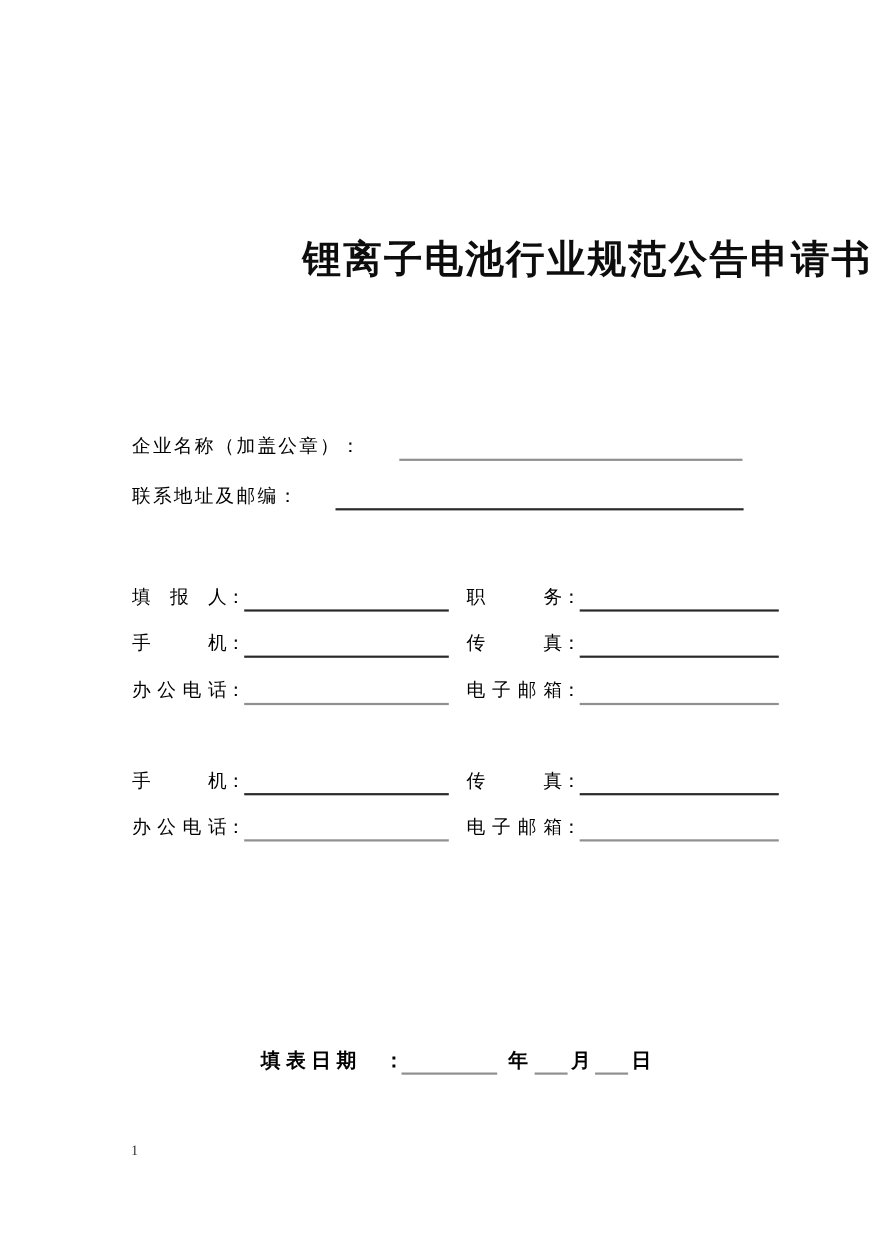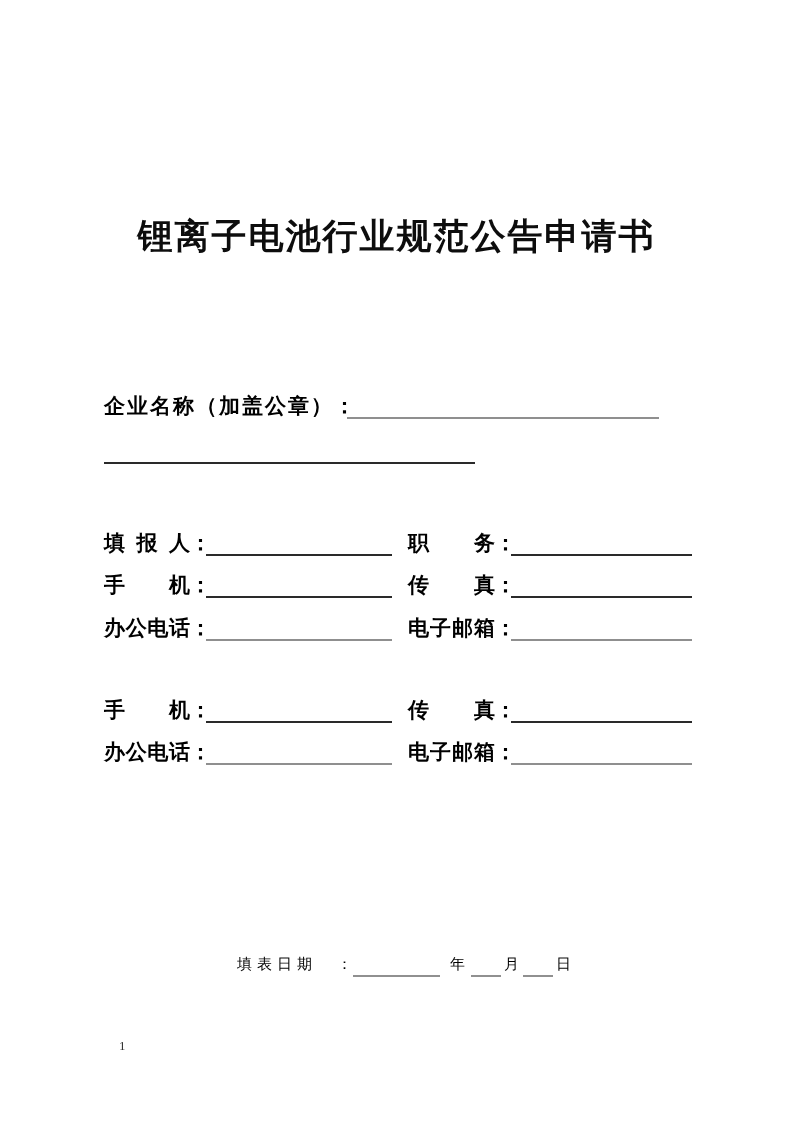--- a/index.html
+++ b/index.html
@@ -11,34 +11,34 @@
     font-family: "Liberation Sans", sans-serif;
     color: #000000;
     overflow: hidden;
   }
   .title {
     position: absolute;
     top: 213px;
     left: 0;
     width: 100%;
     margin: 0;
-    text-align: center;
+    text-align: right;
     font-size: 35px;
     line-height: 46px;
     font-weight: 700;
     letter-spacing: 2px;
     color: #0d0d0d;
   }
   .row {
     position: absolute;
-    left: 104px;
+    left: 120px;
     height: 26px;
     line-height: 26px;
-    font-size: 21px;
-    font-weight: 700;
+    font-size: 17px;
+    font-weight: 400;
     white-space: nowrap;
   }
   
   .wide-lbl {
     display: inline-block;
     vertical-align: bottom;
     height: 26px;
     letter-spacing: 2px;
     white-space: nowrap;
     overflow: visible;
@@ -84,22 +84,22 @@
   .r-4 { top: 645px; }
   .r-5 { top: 686px; }
   .r-6 { top: 728px; }
   
   .date-row {
     position: absolute;
     left: 237px;
     top: 951px;
     height: 26px;
     line-height: 26px;
-    font-size: 15px;
-    font-weight: 400;
+    font-size: 18px;
+    font-weight: 700;
     white-space: nowrap;
   }
   .date-row .dlabel { letter-spacing: 5px; }
   .date-row .dcolon { display: inline-block; width: 16px; margin-left: 20px; }
   .date-row .dline {
     display: inline-block;
     vertical-align: bottom;
     box-sizing: border-box;
     height: 26px;
     border-bottom: 2px solid #909090;
@@ -126,21 +126,21 @@
 
 <div class="page">
 
   <h1 class="title">锂离子电池行业规范公告申请书</h1>
 
   <div class="row r-a">
     <span class="wide-lbl a">企业名称（加盖公章）：</span><span class="line l-a gray"></span>
   </div>
 
   <div class="row r-b">
-    <span class="line l-b"></span>
+    <span class="wide-lbl b">联系地址及邮编：</span><span class="line l-b"></span>
   </div>
 
   <div class="row r-1">
     <span class="jl left">填报人</span><span class="colon">：</span><span class="line l-left"></span><span class="jl right">职务</span><span class="colon">：</span><span class="line l-right"></span>
   </div>
 
   <div class="row r-2">
     <span class="jl left">手机</span><span class="colon">：</span><span class="line l-left"></span><span class="jl right">传真</span><span class="colon">：</span><span class="line l-right"></span>
   </div>
 

